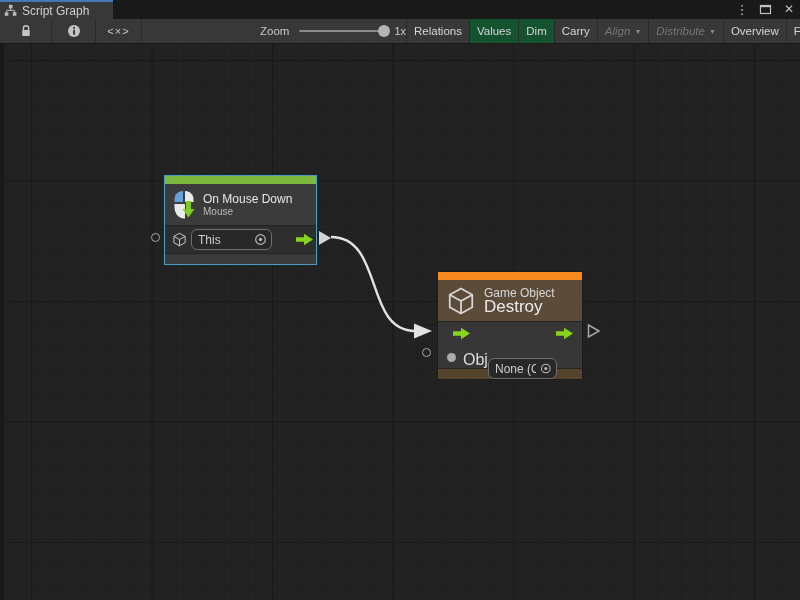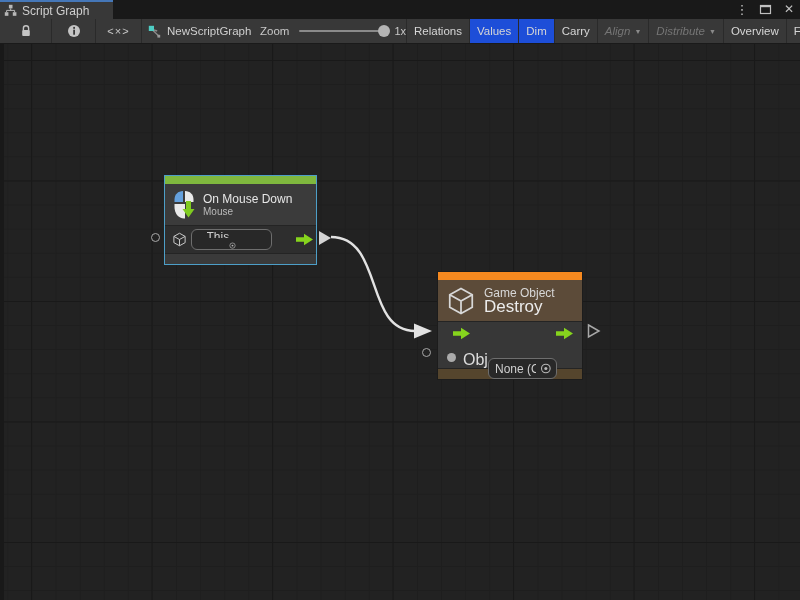--- a/index.html
+++ b/index.html
@@ -28,21 +28,21 @@
   .tb-name-label { font-size:11.5px; color:#CFCFCF; }
   .tb-zoom { position:absolute; left:252px; top:0; height:24px; width:155px; display:flex; align-items:center;
              border-right:1px solid #2A2A2A; }
   .zoom-label { font-size:11.5px; color:#C8C8C8; margin-left:8px; }
   .zoom-track { position:relative; width:88px; height:2px; background:#8A8A8A; margin-left:10px; border-radius:1px; }
   .zoom-handle { position:absolute; right:-6px; top:-5px; width:12px; height:12px; border-radius:50%; background:#B4B4B4; }
   .zoom-value { font-size:11px; color:#C8C8C8; margin-left:10px; }
   .tb-views { position:absolute; left:407px; top:0; height:24px; display:flex; align-items:stretch; }
   .vbtn { display:flex; align-items:center; padding:0 7px; font-size:11.5px; color:#D6D6D6;
           border-right:1px solid #2A2A2A; white-space:nowrap; gap:4px; cursor:default; }
-  .vbtn.active { background:#1d4ed8; }
+  .vbtn.active { background:#14532d; }
   .vbtn.disabled { color:#757575;font-style:italic; }
   .vbtn .dd { font-size:7px; color:#8A8A8A; }
 
   
   .canvas { position:absolute; left:4px; top:44px; width:800px; height:556px;
     background-color:#222222;
     background-image:
       linear-gradient(to right, #191919 1px, transparent 1px),
       linear-gradient(to bottom, #191919 1px, transparent 1px),
       linear-gradient(to right, #1E1E1E 1px, transparent 1px),
@@ -69,21 +69,21 @@
   .n-title-lg { font-size:17px; color:#ECECEC; line-height:16px; }
   .omd .n-body { height:28px; background:#2E2E2E; border-top:1px solid #242424;
                  display:flex; align-items:center; position:relative; }
   .omd .n-footer { flex:1; background:#3A3A3A; border-top:1px solid #242424; }
   .destroy .n-body { height:47px; background:#373737; border-top:1px solid #242424; position:relative; }
   .destroy .n-footer { flex:1; background:#55452D; border-top:1px solid #242424; }
 
   .field { background:#282828; border:1px solid #6E6E6E; border-radius:6px; height:21px;
            display:flex; align-items:center; padding:0 4px 0 6px; gap:4px; }
   .field-text { font-size:12px; color:#CFCFCF; white-space:nowrap; overflow:hidden; }
-  .omd .field { position:absolute; left:26px; width:81px;flex-direction:column; }
+  .omd .field { position:absolute; left:26px; width:81px; }
   .omd .field .field-text { width:52px; }
   .destroy .field { position:absolute; left:50px; top:13px; width:69px; }
   .destroy .field .field-text { width:46px;text-align:center; }
   .omd .cube-sm { position:absolute; left:7px; }
   .omd .flow-out { position:absolute; left:131px; }
   .d-row1 { position:absolute; left:0; top:0; width:100%; height:23px; }
   .d-row1 .fl-l { position:absolute; left:15px; top:5px; }
   .d-row1 .fl-r { position:absolute; left:118px; top:5px; }
   .d-row2 { position:absolute; left:0; top:23px; width:100%; height:24px; }
   .d-dot { position:absolute; left:9px; top:8px; width:9px; height:9px; border-radius:50%; background:#ABABAB; }
@@ -132,29 +132,20 @@
       <div class="tbtn info">
         <svg width="14" height="14" viewBox="0 0 14 14">
           <circle cx="7" cy="7" r="6" fill="#C4C4C4"></circle>
           <rect x="6.2" y="5.7" width="1.8" height="5" fill="#383838"></rect>
           <rect x="6.2" y="2.9" width="1.8" height="1.9" fill="#383838"></rect>
         </svg>
       </div>
       <div class="tbtn code">&lt;×&gt;</div>
     </div>
 
-    <div class="tb-name">
-      <svg width="13" height="13" viewBox="0 0 13 13">
-        <path d="M4 4.5 L10.5 10.8" stroke="#8A8A8A" stroke-width="1.4" fill="none"></path>
-        <path d="M4 4.5 L9.2 6" stroke="#8A8A8A" stroke-width="1.4" fill="none"></path>
-        <rect x="0.8" y="0.8" width="5.2" height="5.2" fill="#4ECDC4"></rect>
-        <rect x="9.4" y="9.8" width="2.8" height="2.8" fill="#9A9A9A"></rect>
-      </svg>
-      <span class="tb-name-label">NewScriptGraph</span>
-    </div>
 
     <div class="tb-zoom">
       <span class="zoom-label">Zoom</span>
       <div class="zoom-track">
         <div class="zoom-handle"></div>
       </div>
       <span class="zoom-value">1x</span>
     </div>
 
     <div class="tb-views">

